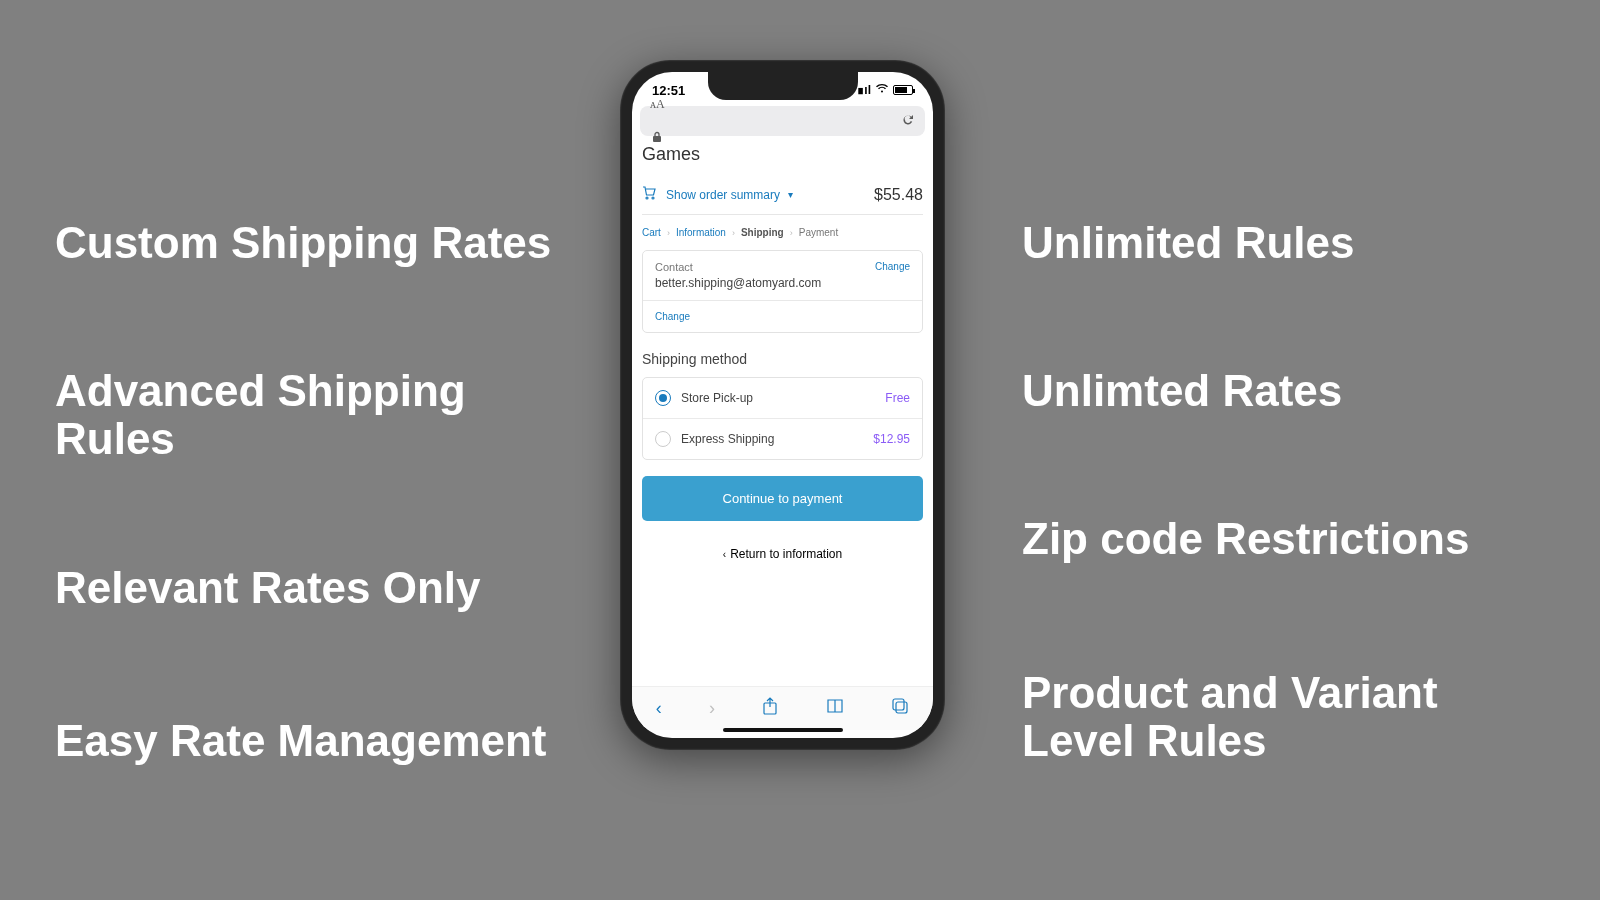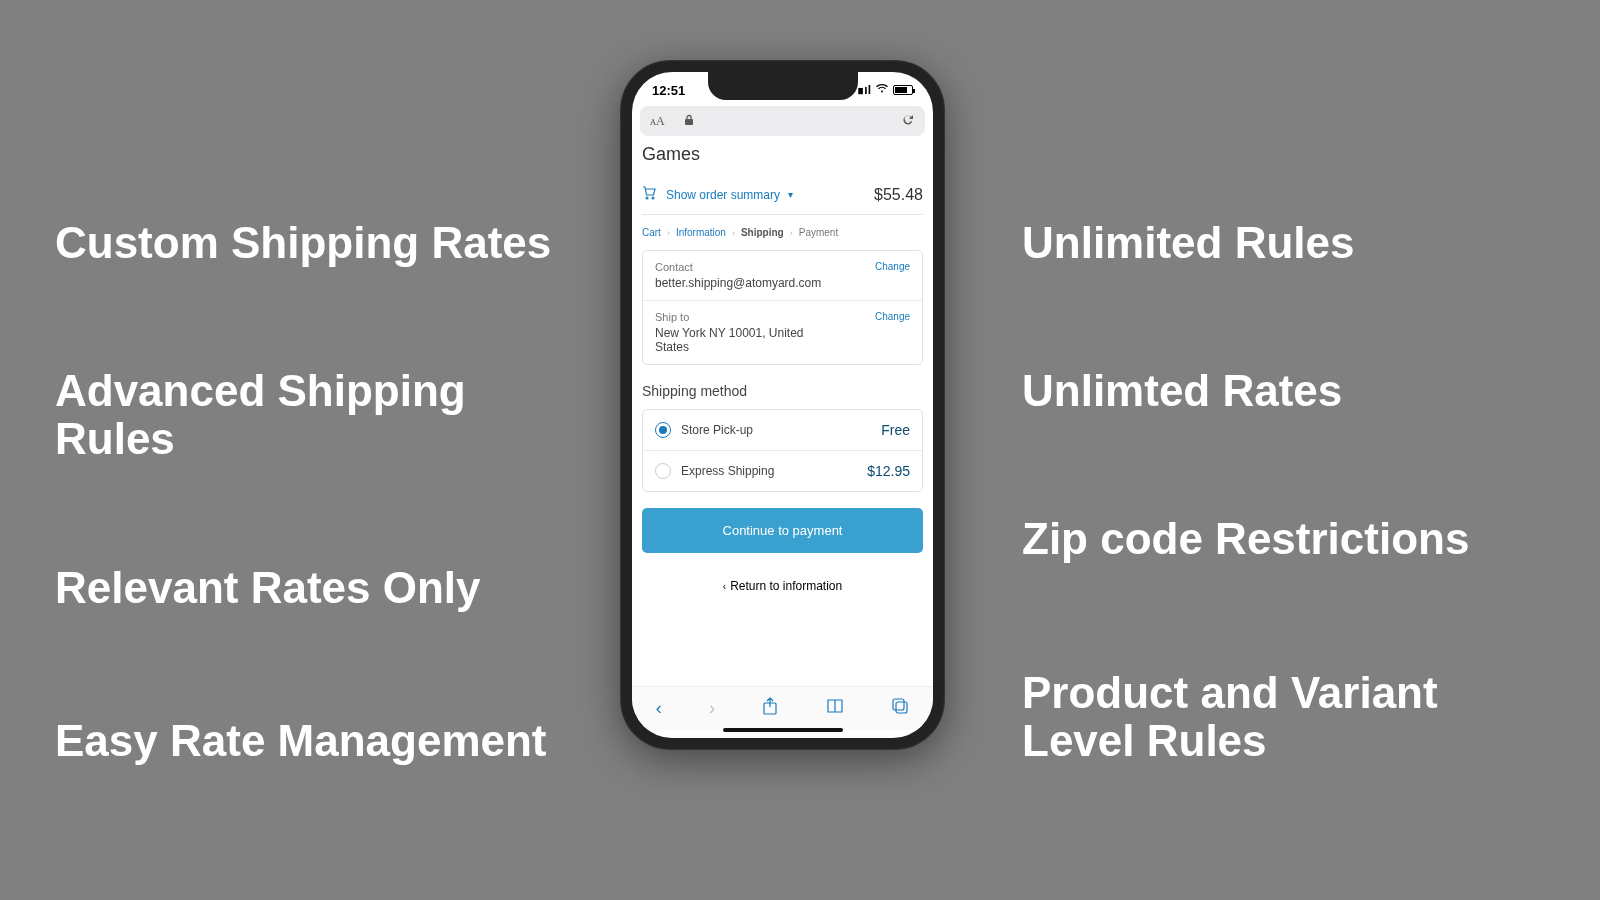--- a/index.html
+++ b/index.html
@@ -81,21 +81,21 @@
     height: 30px;
     background: #ececee;
     border-radius: 8px;
     display: flex;
     align-items: center;
     padding: 0 10px;
     justify-content: space-between;
     font-size: 12px;
     color: #5a5a5a;
   }
-  .bb-left{display:flex;align-items:center;gap:19px;}
+  .bb-left{display:flex;align-items:center;gap:19px;flex-direction:column;}
   .bb-left .aa{font-family:Georgia,serif;font-size:12px; }
   .lock{font-size:11px;}
   .reload{font-size:13px;}
 
   .content {
     padding: 8px 10px;
     font-size: 13px;
     color: #333;
   }
   .store-title { font-size: 18px; font-weight: 500; color:#333; margin-bottom:10px; }
@@ -119,21 +119,21 @@
   .change{font-size:10px;color:#197bbd;}
 
   .section-h{font-size:14px;color:#444;margin:18px 0 10px;}
   .methods{border:1px solid #e2e2e2;border-radius:5px;}
   .method{display:flex;align-items:center;justify-content:space-between;padding:12px;}
   .method + .method{border-top:1px solid #eaeaea;}
   .m-left{display:flex;align-items:center;gap:10px;font-size:12px;color:#444;}
   .radio{width:16px;height:16px;border-radius:50%;border:1px solid #ccc;position:relative;}
   .radio.checked{border-color:#197bbd;}
   .radio.checked::after{content:"";position:absolute;left:3px;top:3px;width:8px;height:8px;background:#197bbd;border-radius:50%;}
-  .m-price{font-size:14px;color:#0c4a6e;}
+  .m-price{font-size:12px;color:#8b5cf6;}
 
   .cta{
     margin-top:16px;width:100%;background:#3aa0cf;color:#fff;border:none;
     border-radius:5px;padding:15px;font-size:13px;cursor:pointer;
   }
   .return-link{display:block;text-align:center;color:#000000;font-size:12px;margin:26px 0;}
   .ret-chev{font-size:10px;margin-right:4px;}
 
   .footer-text{font-size:9px;color:#888;border-top:1px solid #eee;padding-top:10px;margin-top:8px;}
 
@@ -229,24 +229,20 @@
 
       <div class="info-box">
         <div class="info-row">
           <div>
             <div class="info-label">Contact</div>
             <div class="info-value">better.shipping@atomyard.com</div>
           </div>
           <a class="change">Change</a>
         </div>
         <div class="info-row">
-          <div style="max-width:170px;">
-            <div class="info-label">Ship to</div>
-            <div class="info-value">New York NY 10001, United States</div>
-          </div>
           <a class="change">Change</a>
         </div>
       </div>
 
       <div class="section-h">Shipping method</div>
       <div class="methods">
         <label class="method">
           <div class="m-left">
               <span class="radio checked"></span>
               <span>Store Pick-up</span>

